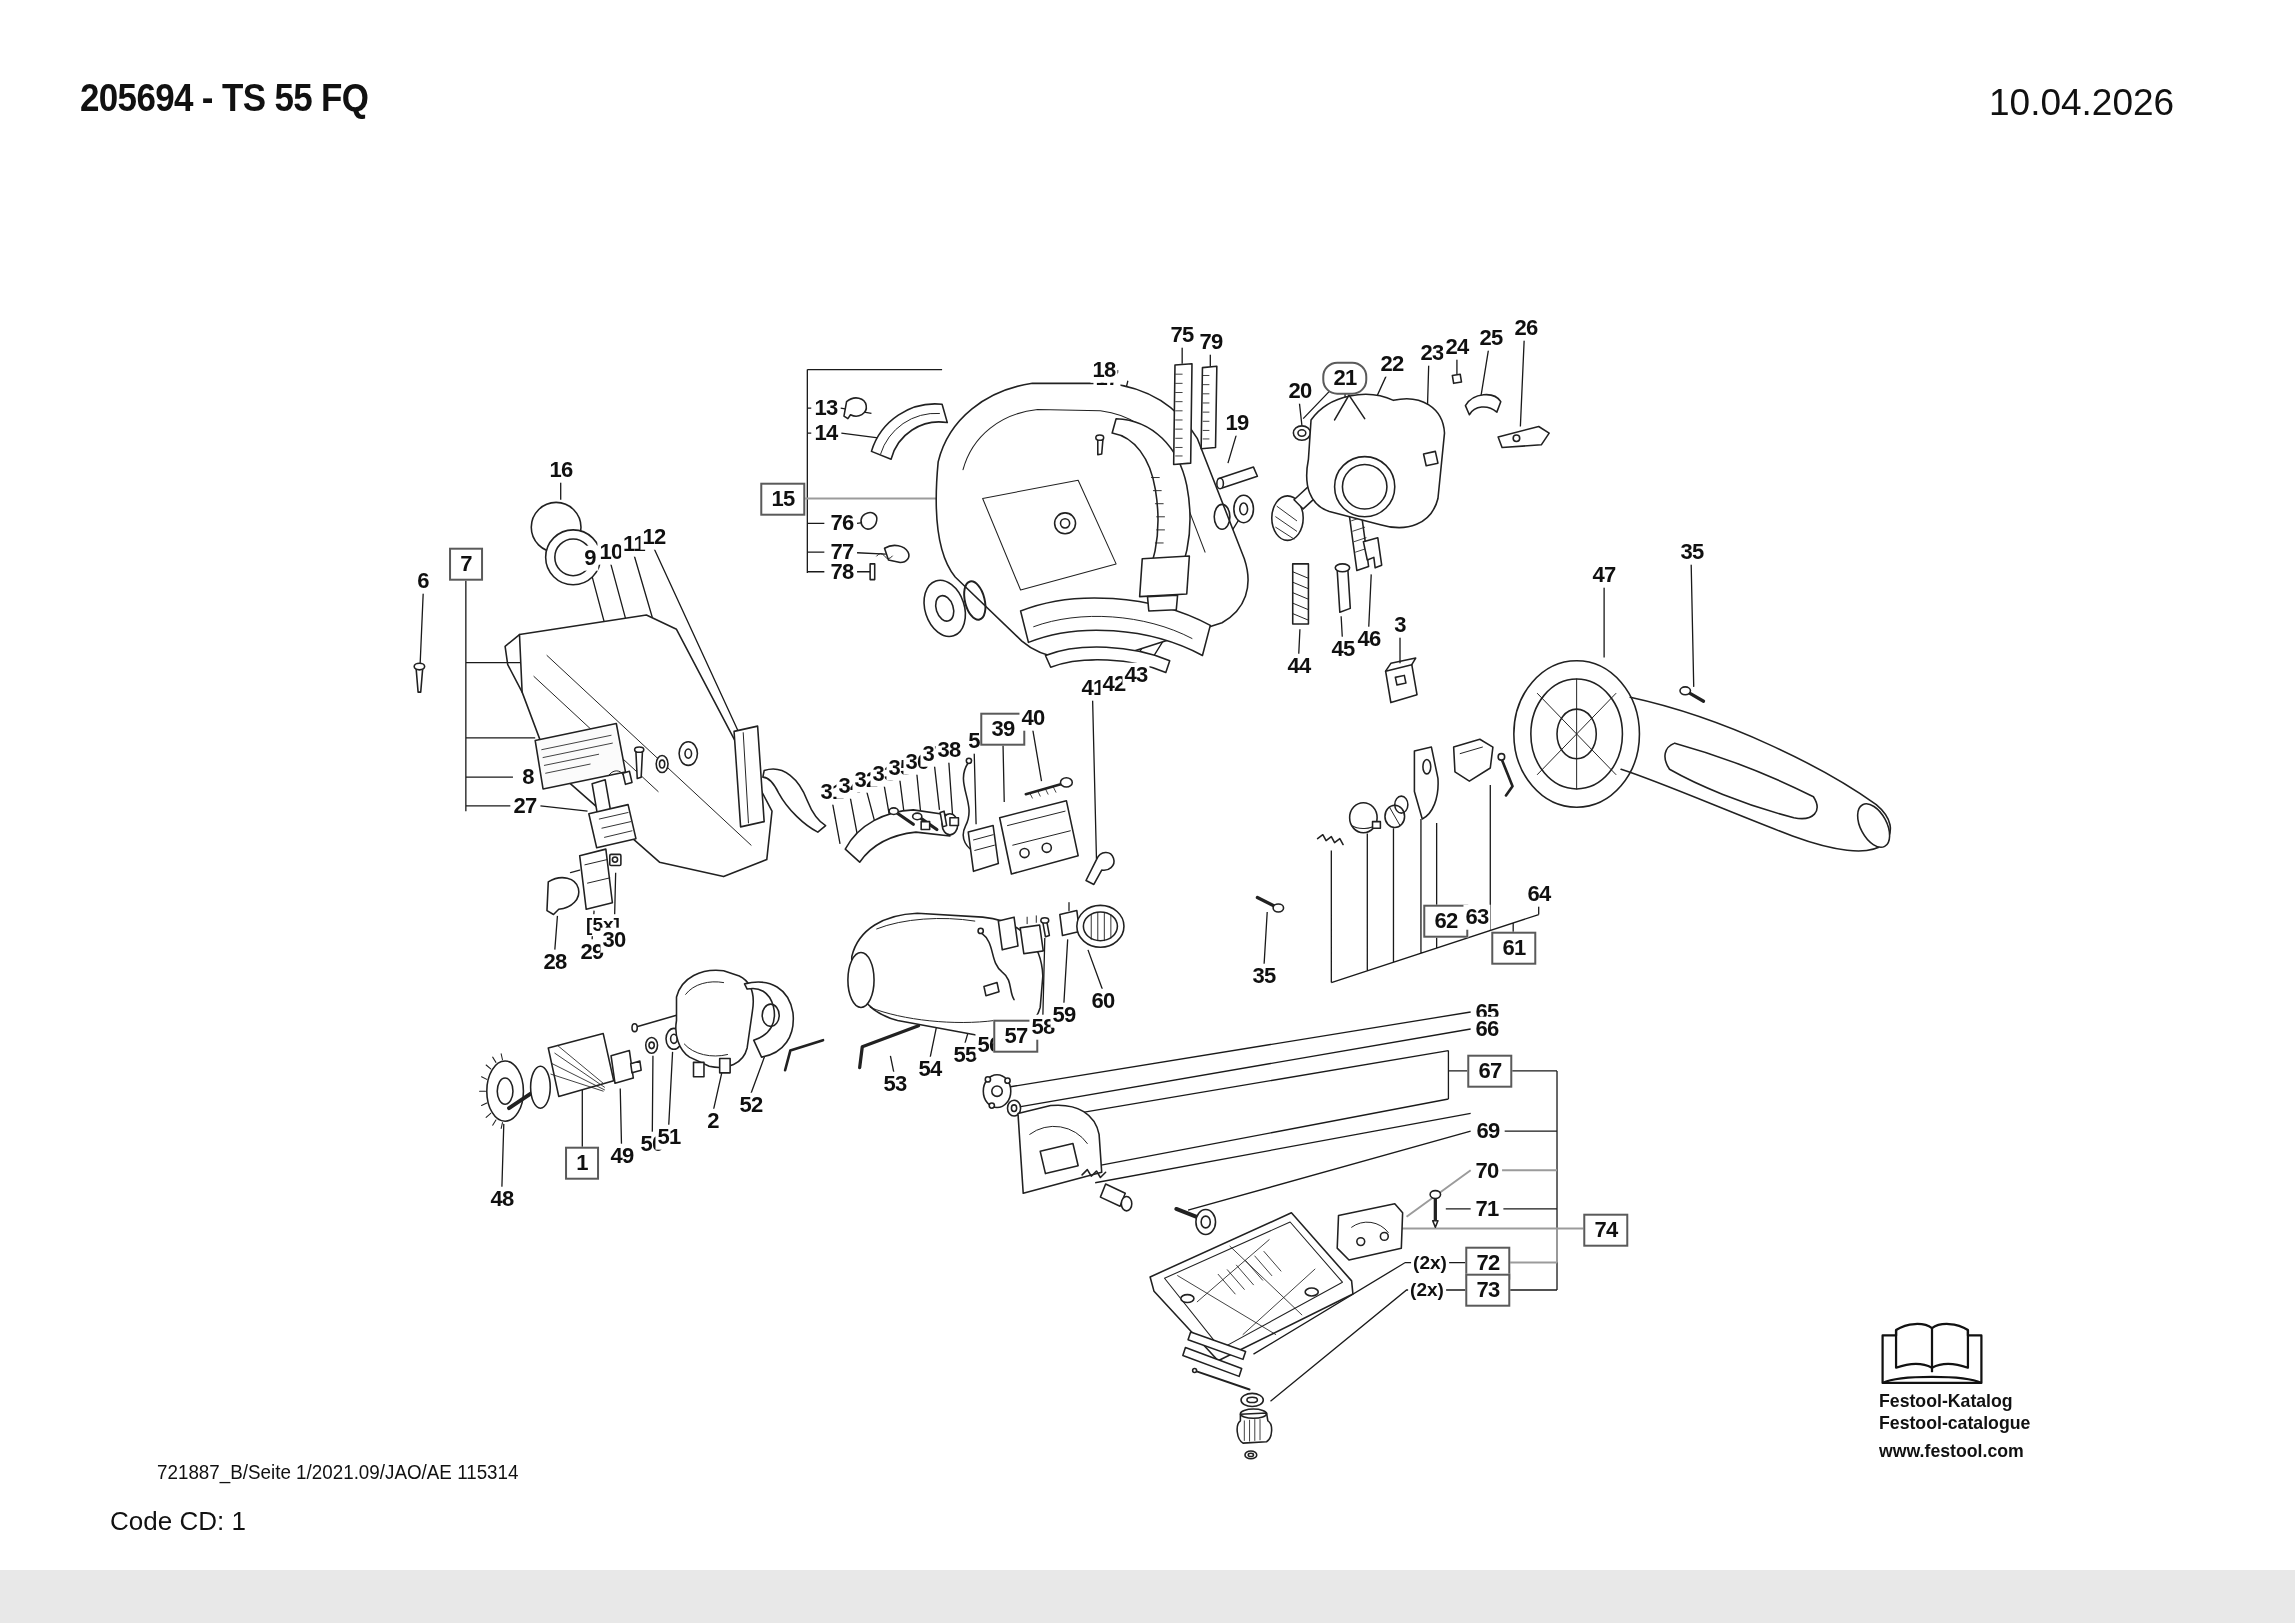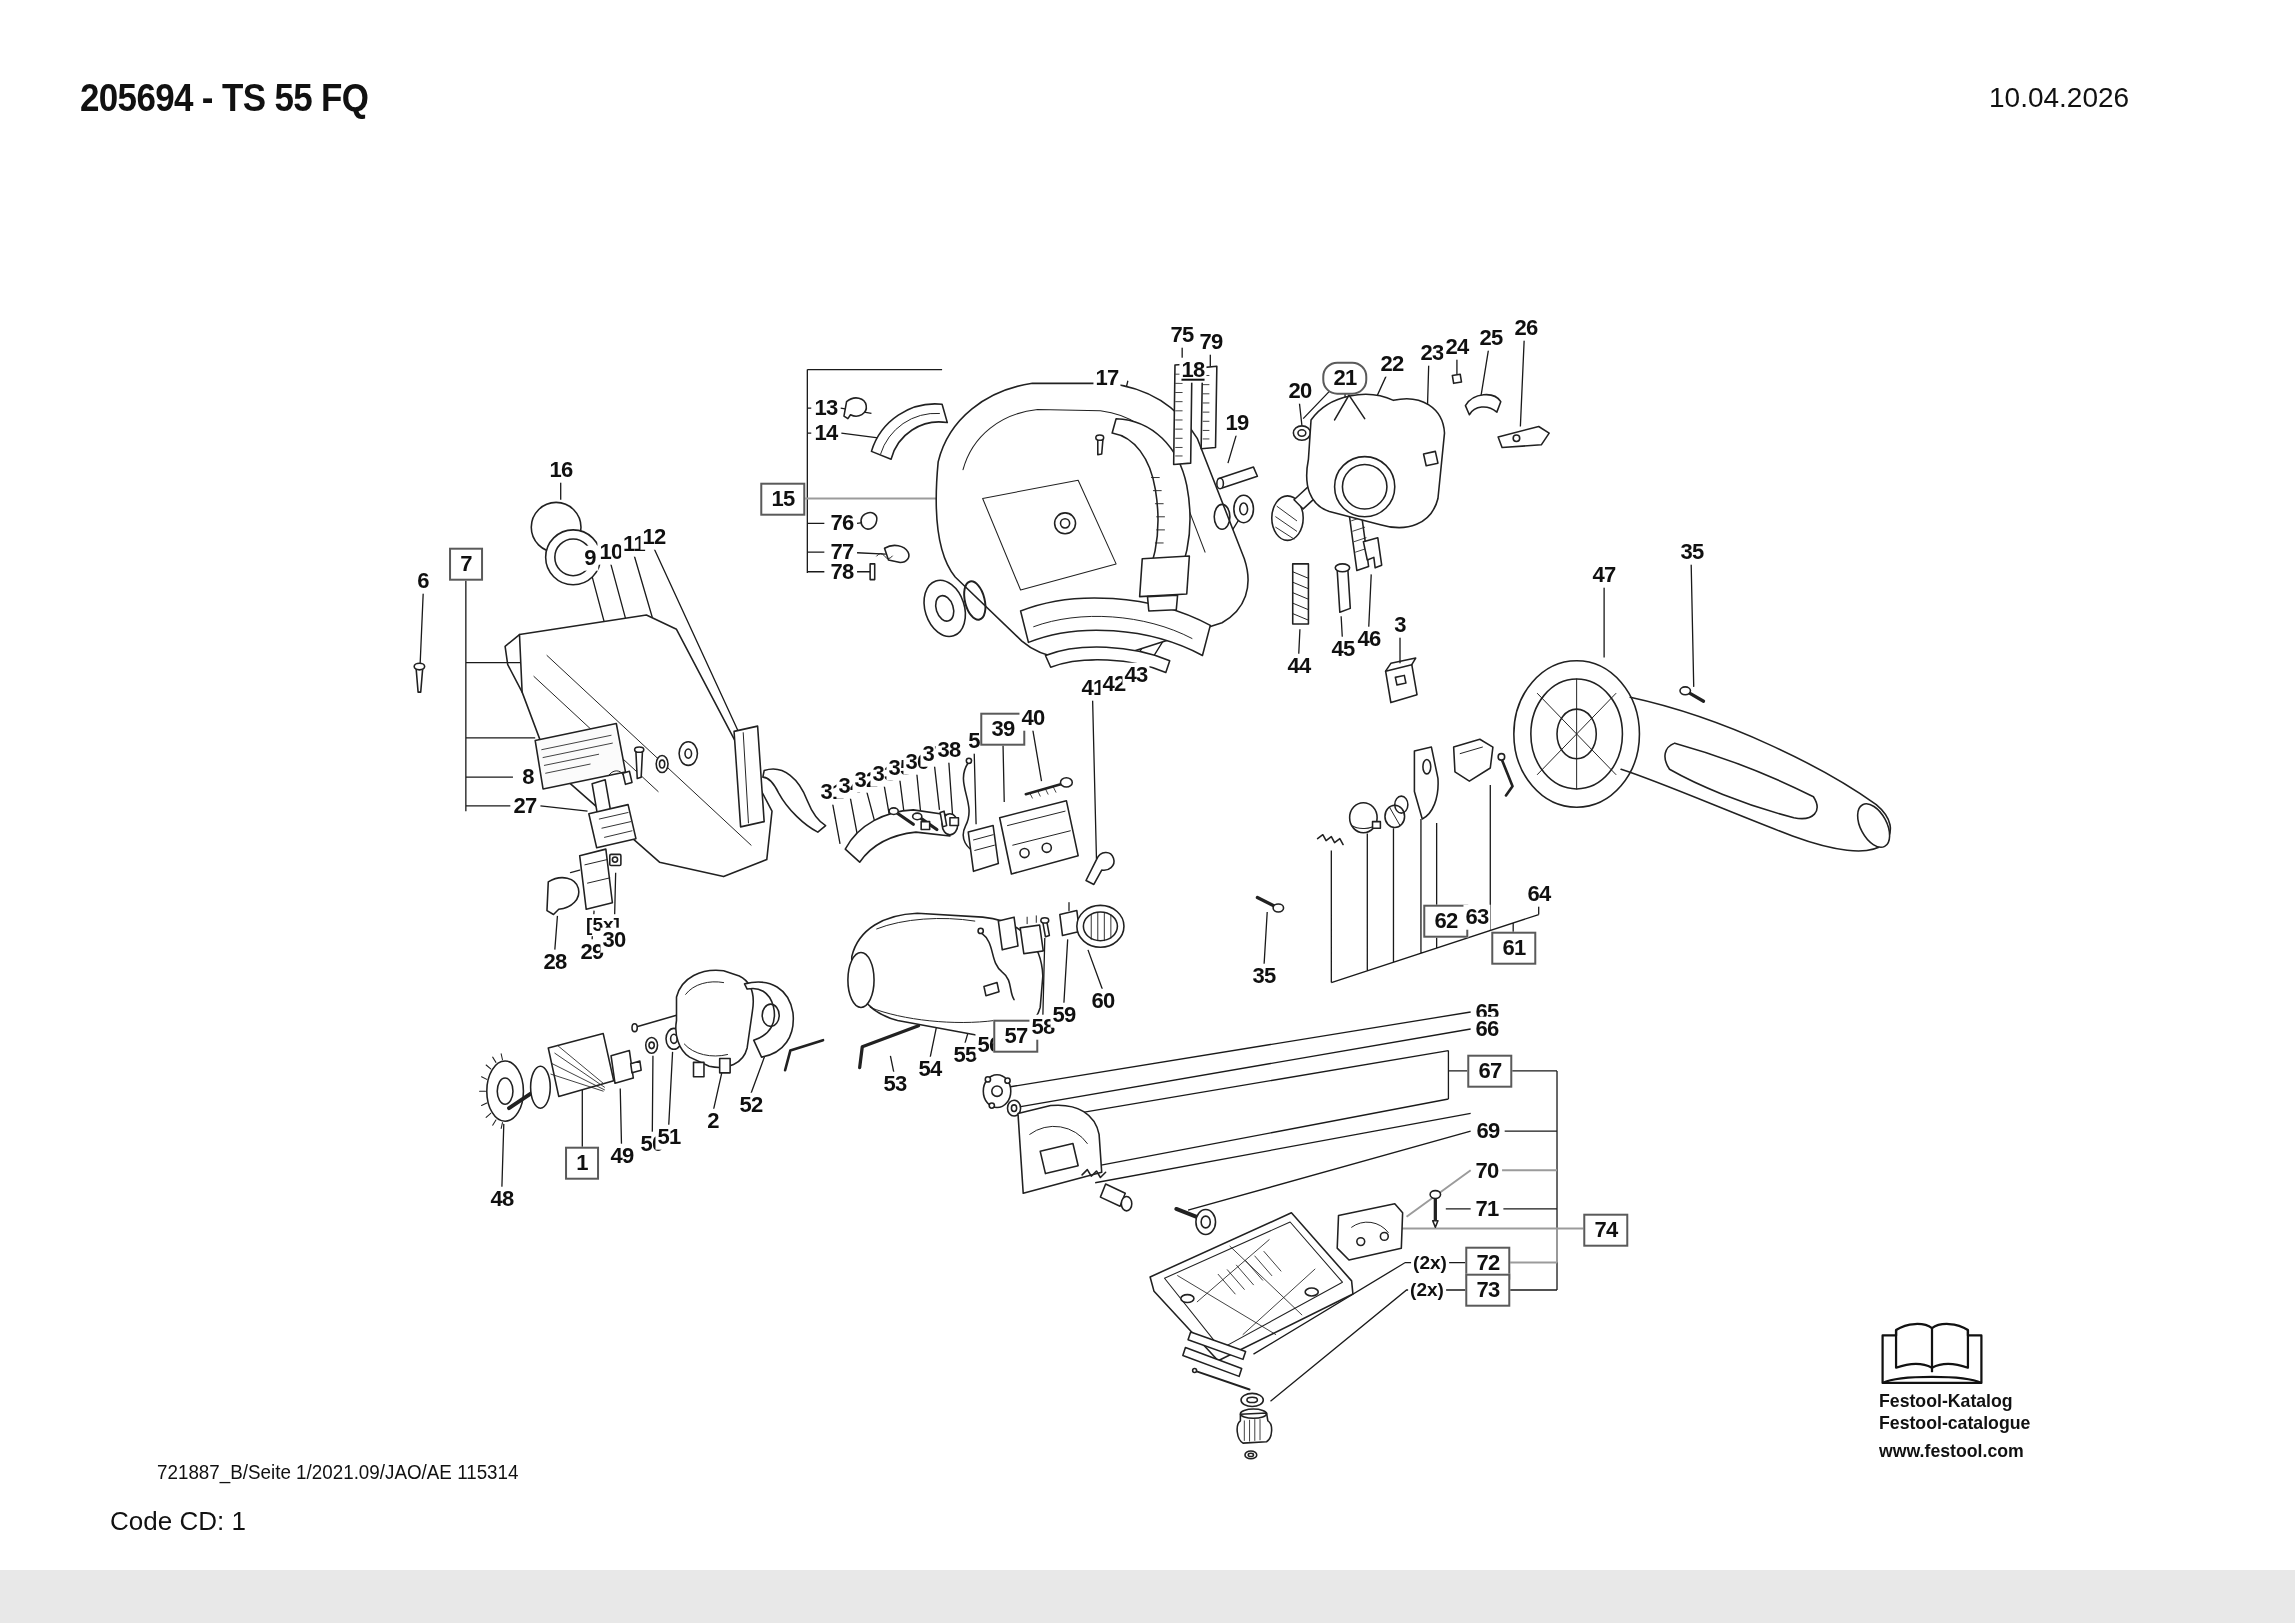--- a/index.html
+++ b/index.html
@@ -1,20 +1,20 @@
 <!DOCTYPE html>
 <html style="font-size:10.5px"><head>
 <meta charset="utf-8">
 <style>
   html,body{margin:0;padding:0;background:#e8e8e8;}
   .page{position:relative;width:2295px;height:1570px;background:#ffffff;overflow:hidden;
         font-family:"Liberation Sans",sans-serif;color:#111;}
   .page-title{position:absolute;left:80px;top:77px;font-size:38px;font-weight:bold;
         letter-spacing:-0.7px;transform:scaleX(.92);transform-origin:left top;white-space:nowrap;}
-  .page-date{position:absolute;left:1989px;top:82px;font-size:28px;font-weight:normal;white-space:nowrap;text-align:right;}
+  .page-date{position:absolute;left:1989px;top:82px;font-size:37px;font-weight:normal;white-space:nowrap;text-align:right;}
   .doc-ref{position:absolute;left:157px;top:1461px;font-size:19.6px;transform:scaleX(.96);transform-origin:left top;white-space:nowrap;}
   .code-line{position:absolute;left:110px;top:1506px;font-size:26px;white-space:nowrap;}
   .art{position:absolute;left:0;top:0;width:2295px;height:1623px;}
   #callout-layer{position:absolute;left:0;top:0;width:2295px;height:1623px;}
   .co{position:absolute;transform:translate(-50%,-50%);font-weight:bold;font-size:22px;
       line-height:1;color:#101010;letter-spacing:-0.7px;white-space:nowrap;background:#fff;padding:1.3px 2px;}
   .co.boxed{border:2px solid #5a5a5a;padding:3.3px 9.2px;}
   .co.qty{font-size:19px;letter-spacing:0;}
   .logo-block{position:absolute;left:1879px;top:1318px;width:275px;}
   .logo-line{font-weight:bold;font-size:17.7px;line-height:21.6px;white-space:nowrap;}
@@ -463,21 +463,21 @@
       <div class="co" style="left: 842px; top: 523px;">76</div>
       <div class="co" style="left: 842px; top: 552px;">77</div>
       <div class="co" style="left: 842px; top: 572px;">78</div>
       <div class="co" style="left: 528px; top: 777px;">8</div>
       <div class="co" style="left: 525px; top: 806px;">27</div>
       <div class="co" style="left: 555px; top: 962px; text-align: right;">28</div>
       <div class="co qty" style="left: 591px; top: 925px; margin-left: 12px;">[5x]</div>
       <div class="co" style="left: 592px; top: 952px;">29</div>
       <div class="co" style="left: 614px; top: 940px;">30</div>
       <div class="co" style="left: 1107px; top: 378px;">17</div>
-      <div class="co" style="left: 1193px; top: 370px; text-decoration: underline;">18</div>
+      <div class="co" style="left: 1104px; top: 370px;">18</div>
       <div class="co" style="left: 1182px; top: 335px;">75</div>
       <div class="co" style="left: 1211px; top: 342px;">79</div>
       <div class="co" style="left: 1237px; top: 423px;">19</div>
       <div class="co" style="left: 1300px; top: 391px;">20</div>
       <div class="co boxed" style="left: 1345px; top: 378px; border-radius: 15px;">21</div>
       <div class="co" style="left: 1392px; top: 364px;">22</div>
       <div class="co" style="left: 1432px; top: 353px;">23</div>
       <div class="co" style="left: 1457px; top: 347px;">24</div>
       <div class="co" style="left: 1491px; top: 338px;">25</div>
       <div class="co" style="left: 1526px; top: 328px;">26</div>

